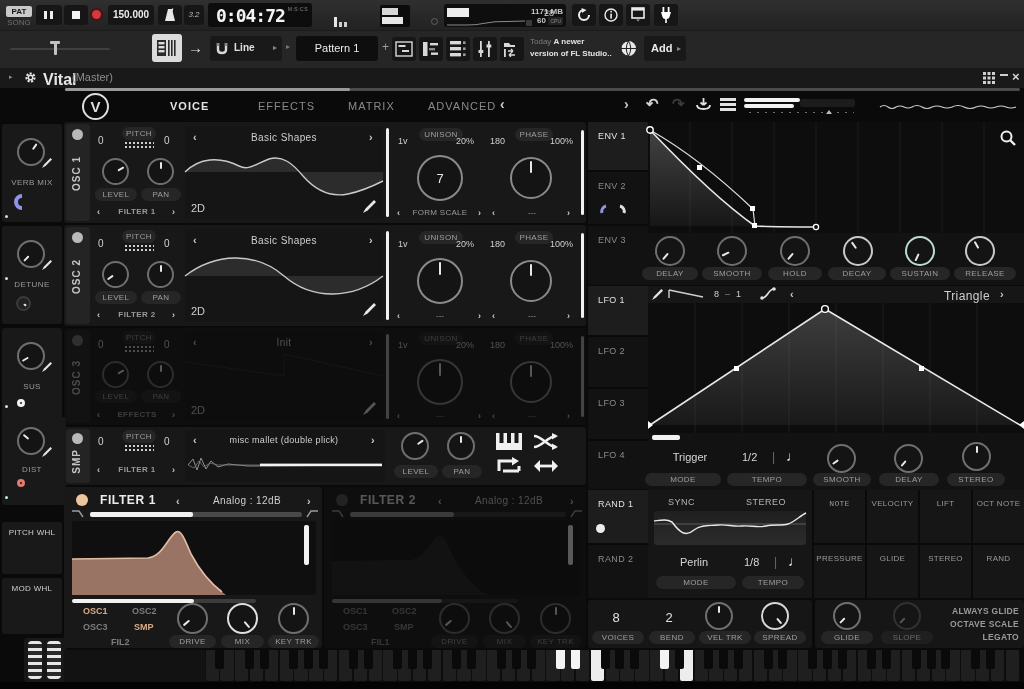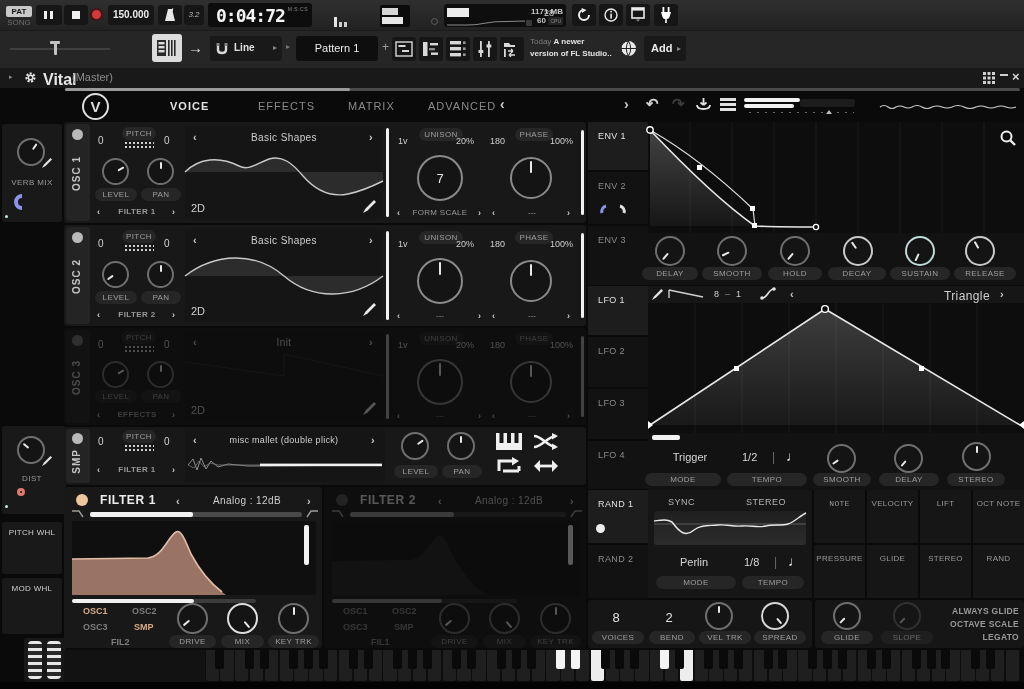--- a/index.html
+++ b/index.html
@@ -254,23 +254,47 @@
     <svg class="a" style="left:40px;top:34px;" width="10" height="10" viewBox="0 0 10 10">
         <path d="M0 10 L2 6.5 L8.5 0 L10 1.5 L3.5 8 Z" fill="#e4e4e4"></path>
       </svg>
     <div class="a lab" style="left:0;top:54px;width:60px;text-align:center;font-size:8px;letter-spacing:.4px;">VERB MIX</div>
     <svg class="a" style="left:12px;top:70px;" width="16" height="16" viewBox="0 0 16 16">
         <path d="M8 2 A6 6 0 0 0 8 14" stroke="#8d93e8" stroke-width="4" fill="none"></path>
       </svg>
     <span class="a" style="left:3px;bottom:4px;width:3px;height:3px;border-radius:50%;background:#bfe9e9;"></span>
   </div>
 
-
-
-  <div class="sec" style="left:2px;top:426px;width:64px;height:88px;background:#191919;">
+  <div class="sec" style="left:2px;top:226px;width:60px;height:98px;background:#191919;">
+    <div class="knob" style="left:15px;top:14px;width:28px;height:28px;">
+        <i style="transform:rotate(-135deg)"></i>
+      </div>
+    <svg class="a" style="left:40px;top:34px;" width="10" height="10" viewBox="0 0 10 10">
+        <path d="M0 10 L2 6.5 L8.5 0 L10 1.5 L3.5 8 Z" fill="#e4e4e4"></path>
+      </svg>
+    <div class="a lab" style="left:0;top:54px;width:60px;text-align:center;font-size:8px;letter-spacing:.4px;">DETUNE</div>
+    <div class="knob" style="left:14px;top:70px;width:15px;height:15px;border-color:#3a3a3a;background:#222;">
+        <i style="transform:rotate(120deg)"></i>
+      </div>
+    <span class="a" style="left:3px;bottom:44px;width:3px;height:3px;border-radius:50%;background:#bfe9e9;"></span>
+  </div>
+
+  <div class="sec" style="left:2px;top:328px;width:60px;height:98px;background:#191919;">
+    <div class="knob" style="left:15px;top:14px;width:28px;height:28px;">
+        <i style="transform:rotate(-120deg)"></i>
+      </div>
+    <svg class="a" style="left:40px;top:34px;" width="10" height="10" viewBox="0 0 10 10">
+        <path d="M0 10 L2 6.5 L8.5 0 L10 1.5 L3.5 8 Z" fill="#e4e4e4"></path>
+      </svg>
+    <div class="a lab" style="left:0;top:54px;width:60px;text-align:center;font-size:8px;letter-spacing:.4px;">SUS</div>
+    <span class="a" style="left:15px;top:71px;width:8px;height:8px;border-radius:50%;border:3.5px solid #f0f0f0;"></span>
+    <span class="a" style="left:3px;bottom:18px;width:3px;height:3px;border-radius:50%;background:#bfe9e9;"></span>
+  </div>
+
+  <div class="sec" style="left:2px;top:417px;width:64px;height:88px;background:#191919;">
     <div class="knob" style="left:15px;top:10px;width:28px;height:28px;">
         <i style="transform:rotate(-50deg)"></i>
       </div>
     <svg class="a" style="left:40px;top:30px;" width="10" height="10" viewBox="0 0 10 10">
         <path d="M0 10 L2 6.5 L8.5 0 L10 1.5 L3.5 8 Z" fill="#e4e4e4"></path>
       </svg>
     <div class="a lab" style="left:0;top:48px;width:60px;text-align:center;font-size:8px;letter-spacing:.4px;">DIST</div>
     <span class="a" style="left:15px;top:62px;width:8px;height:8px;border-radius:50%;border:3.5px solid #e07a6e;"></span>
     <span class="a" style="left:3px;bottom:6px;width:3px;height:3px;border-radius:50%;background:#bfe9e9;"></span>
   </div>

